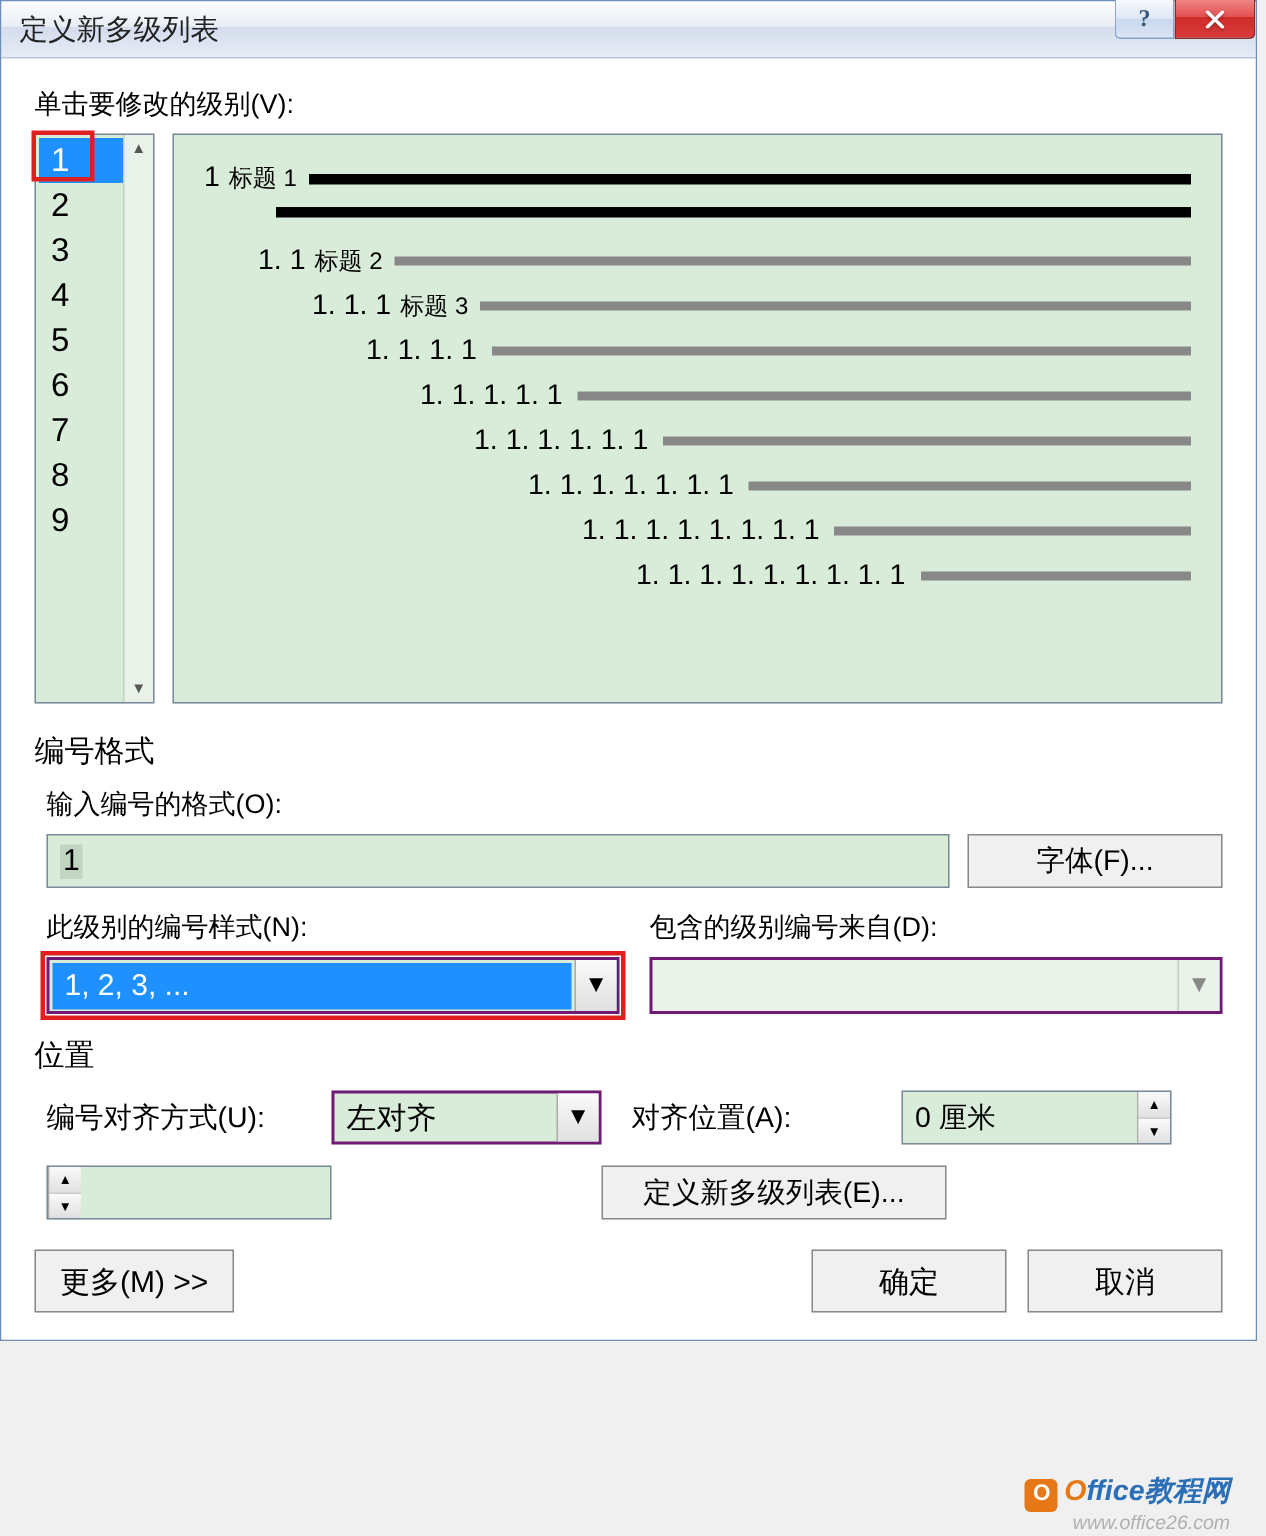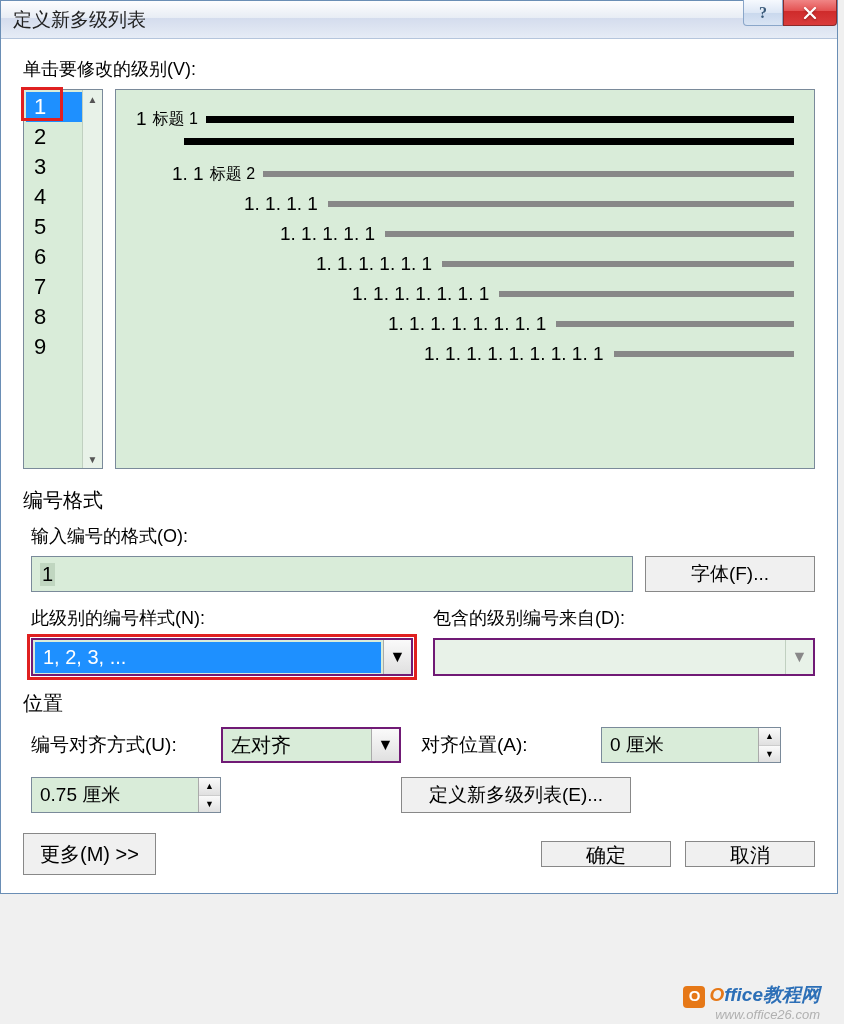--- a/index.html
+++ b/index.html
@@ -309,21 +309,21 @@
       background: #f0f0f0;
       font-size: 20px;
       cursor: pointer;
     }
     .ok-cancel {
       display: flex;
       gap: 14px;
     }
     .ok-btn, .cancel-btn {
       width: 130px;
-      height: 26px;
+      height: 42px;
       border: 1px solid #888;
       background: #f0f0f0;
       font-size: 20px;
       cursor: pointer;
     }
     .watermark {
       position: absolute;
       right: 24px;
       bottom: 2px;
       text-align: right;
@@ -400,20 +400,25 @@
             <span class="preview-num">1</span>
             <span class="preview-label">标题 1</span>
             <div class="preview-rule black"></div>
           </div>
           <div class="ext-rule"></div>
           <div class="preview-line" style="margin-left: 36px;">
             <span class="preview-num">1. 1</span>
             <span class="preview-label">标题 2</span>
             <div class="preview-rule"></div>
           </div>
+          <div class="preview-line" style="margin-left: 72px;">
+            <span class="preview-num">1. 1. 1</span>
+            <span class="preview-label">标题 3</span>
+            <div class="preview-rule"></div>
+          </div>
           <div class="preview-line" style="margin-left: 108px;">
             <span class="preview-num">1. 1. 1. 1</span>
             <span style="width: 10px;"></span>
             <div class="preview-rule"></div>
           </div>
           <div class="preview-line" style="margin-left: 144px;">
             <span class="preview-num">1. 1. 1. 1. 1</span>
             <span style="width: 10px;"></span>
             <div class="preview-rule"></div>
           </div>
@@ -481,21 +486,20 @@
       <div class="pos-label" style="padding-left:20px">对齐位置(A):</div>
       <div class="spinner">
         <div class="spinner-text">0 厘米</div>
         <div class="spinner-btns">
           <div class="spinner-btn">▲</div>
           <div class="spinner-btn">▼</div>
         </div>
       </div>
 
       <div class="spinner">
-        <div class="spinner-text">0.75 厘米</div>
         <div class="spinner-btns">
           <div class="spinner-btn">▲</div>
           <div class="spinner-btn">▼</div>
         </div>
       </div>
       <button class="set-all-btn">定义新多级列表(E)...</button>
     </div>
 
     <div class="bottom-row">
       <button class="more-btn">更多(M) &gt;&gt;</button>

